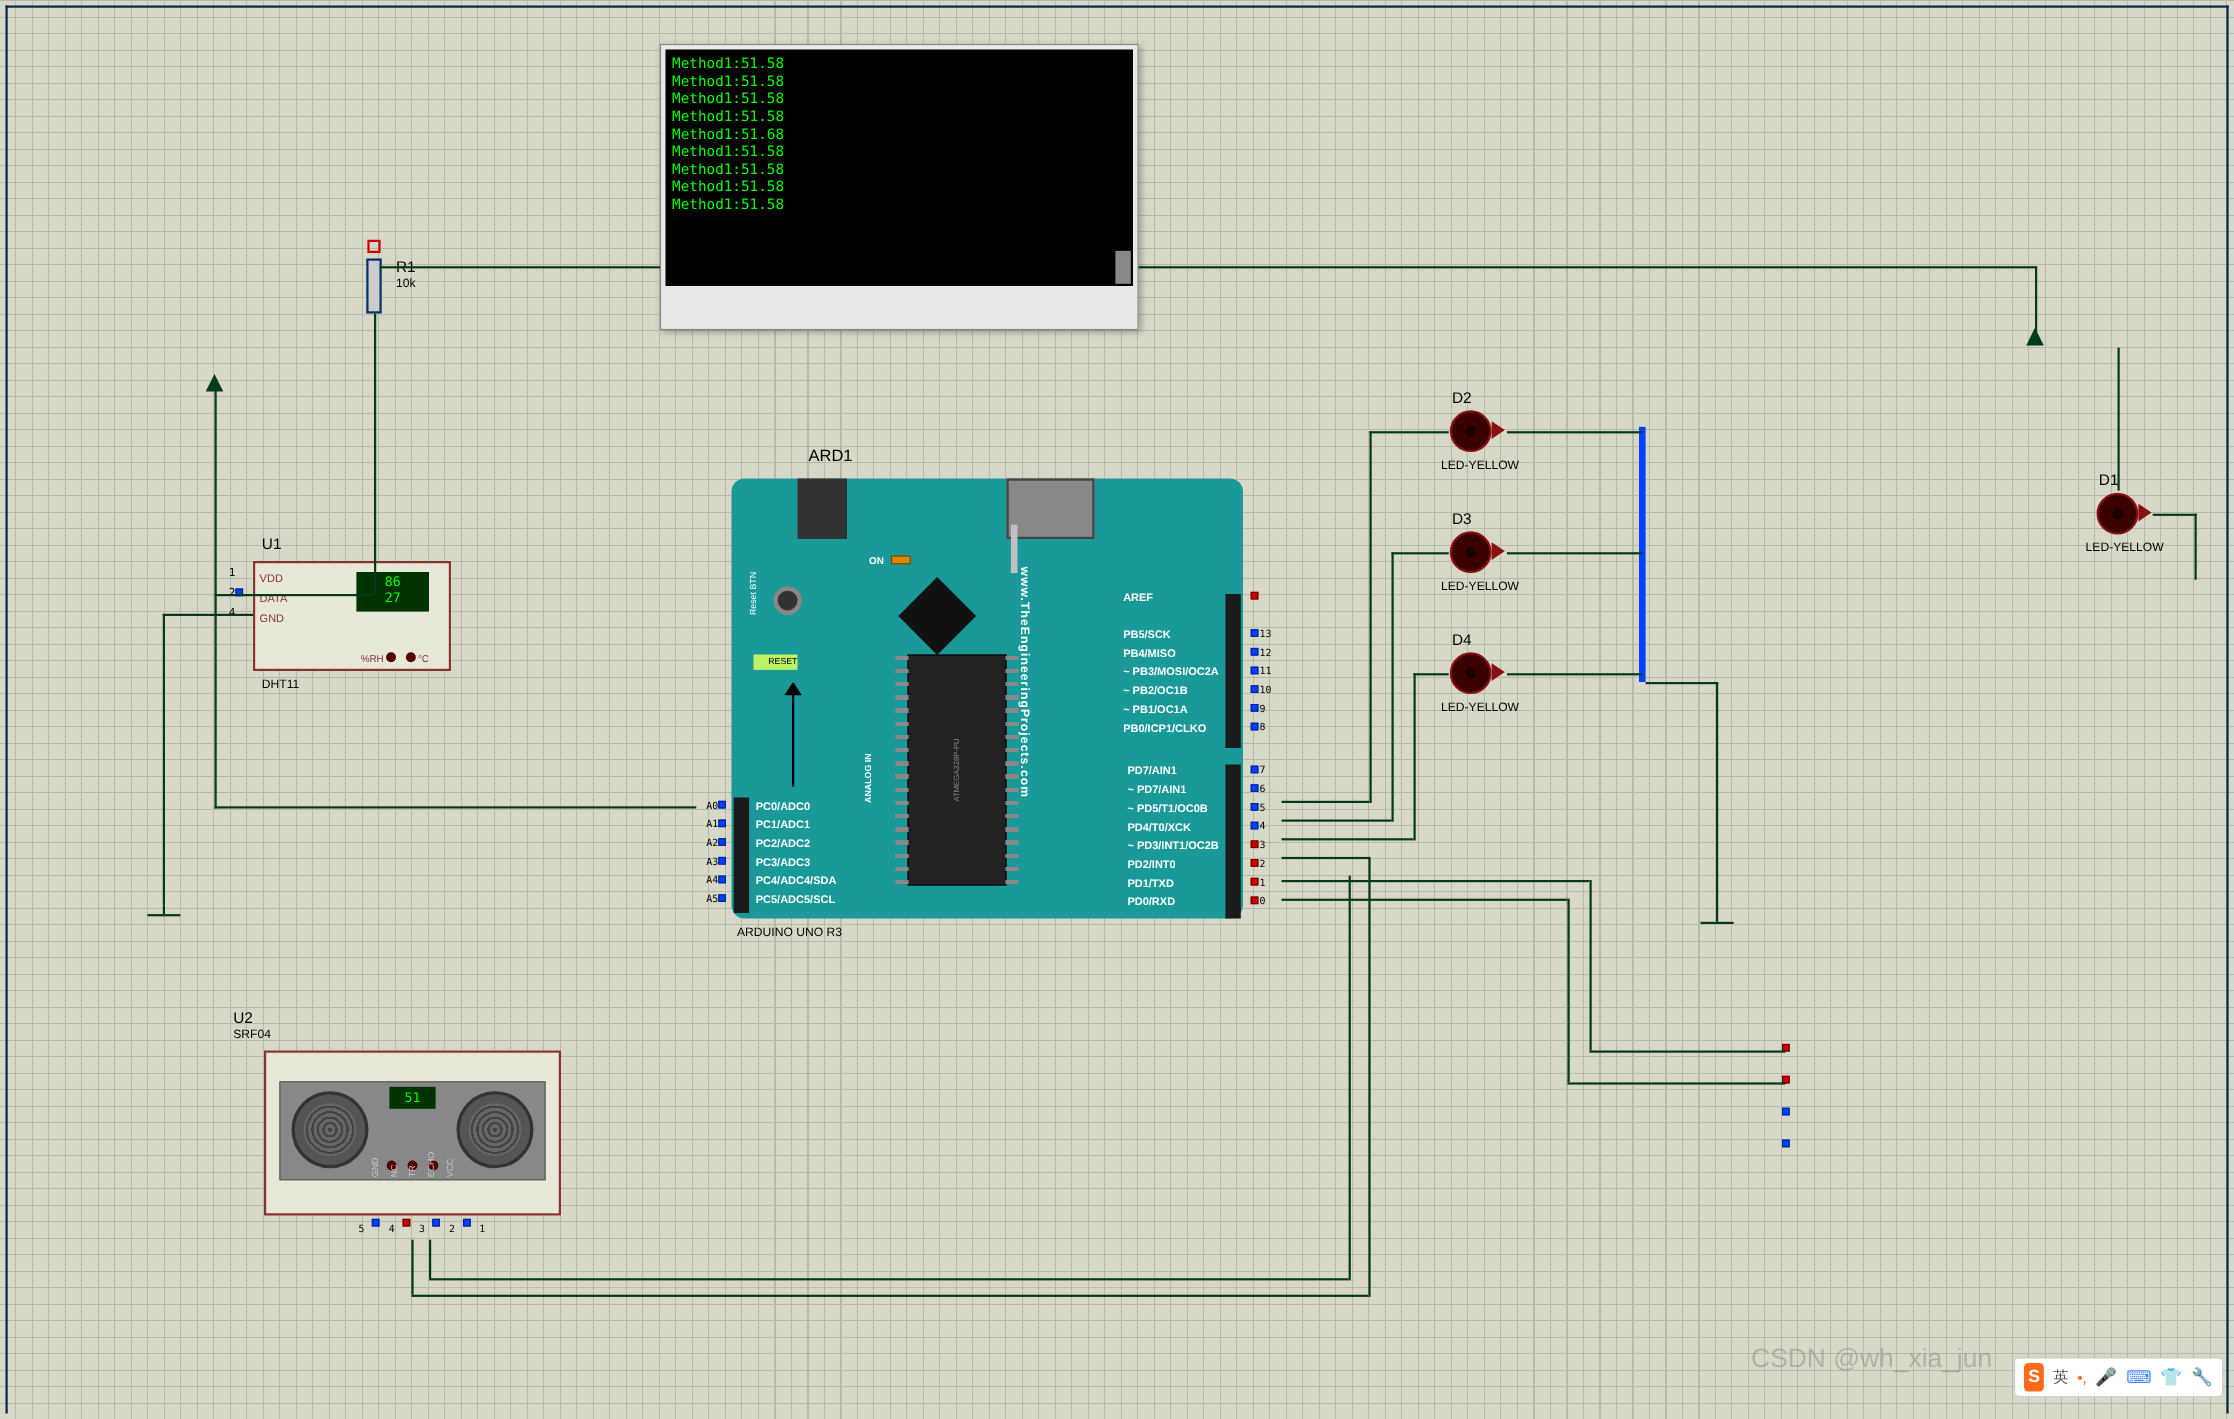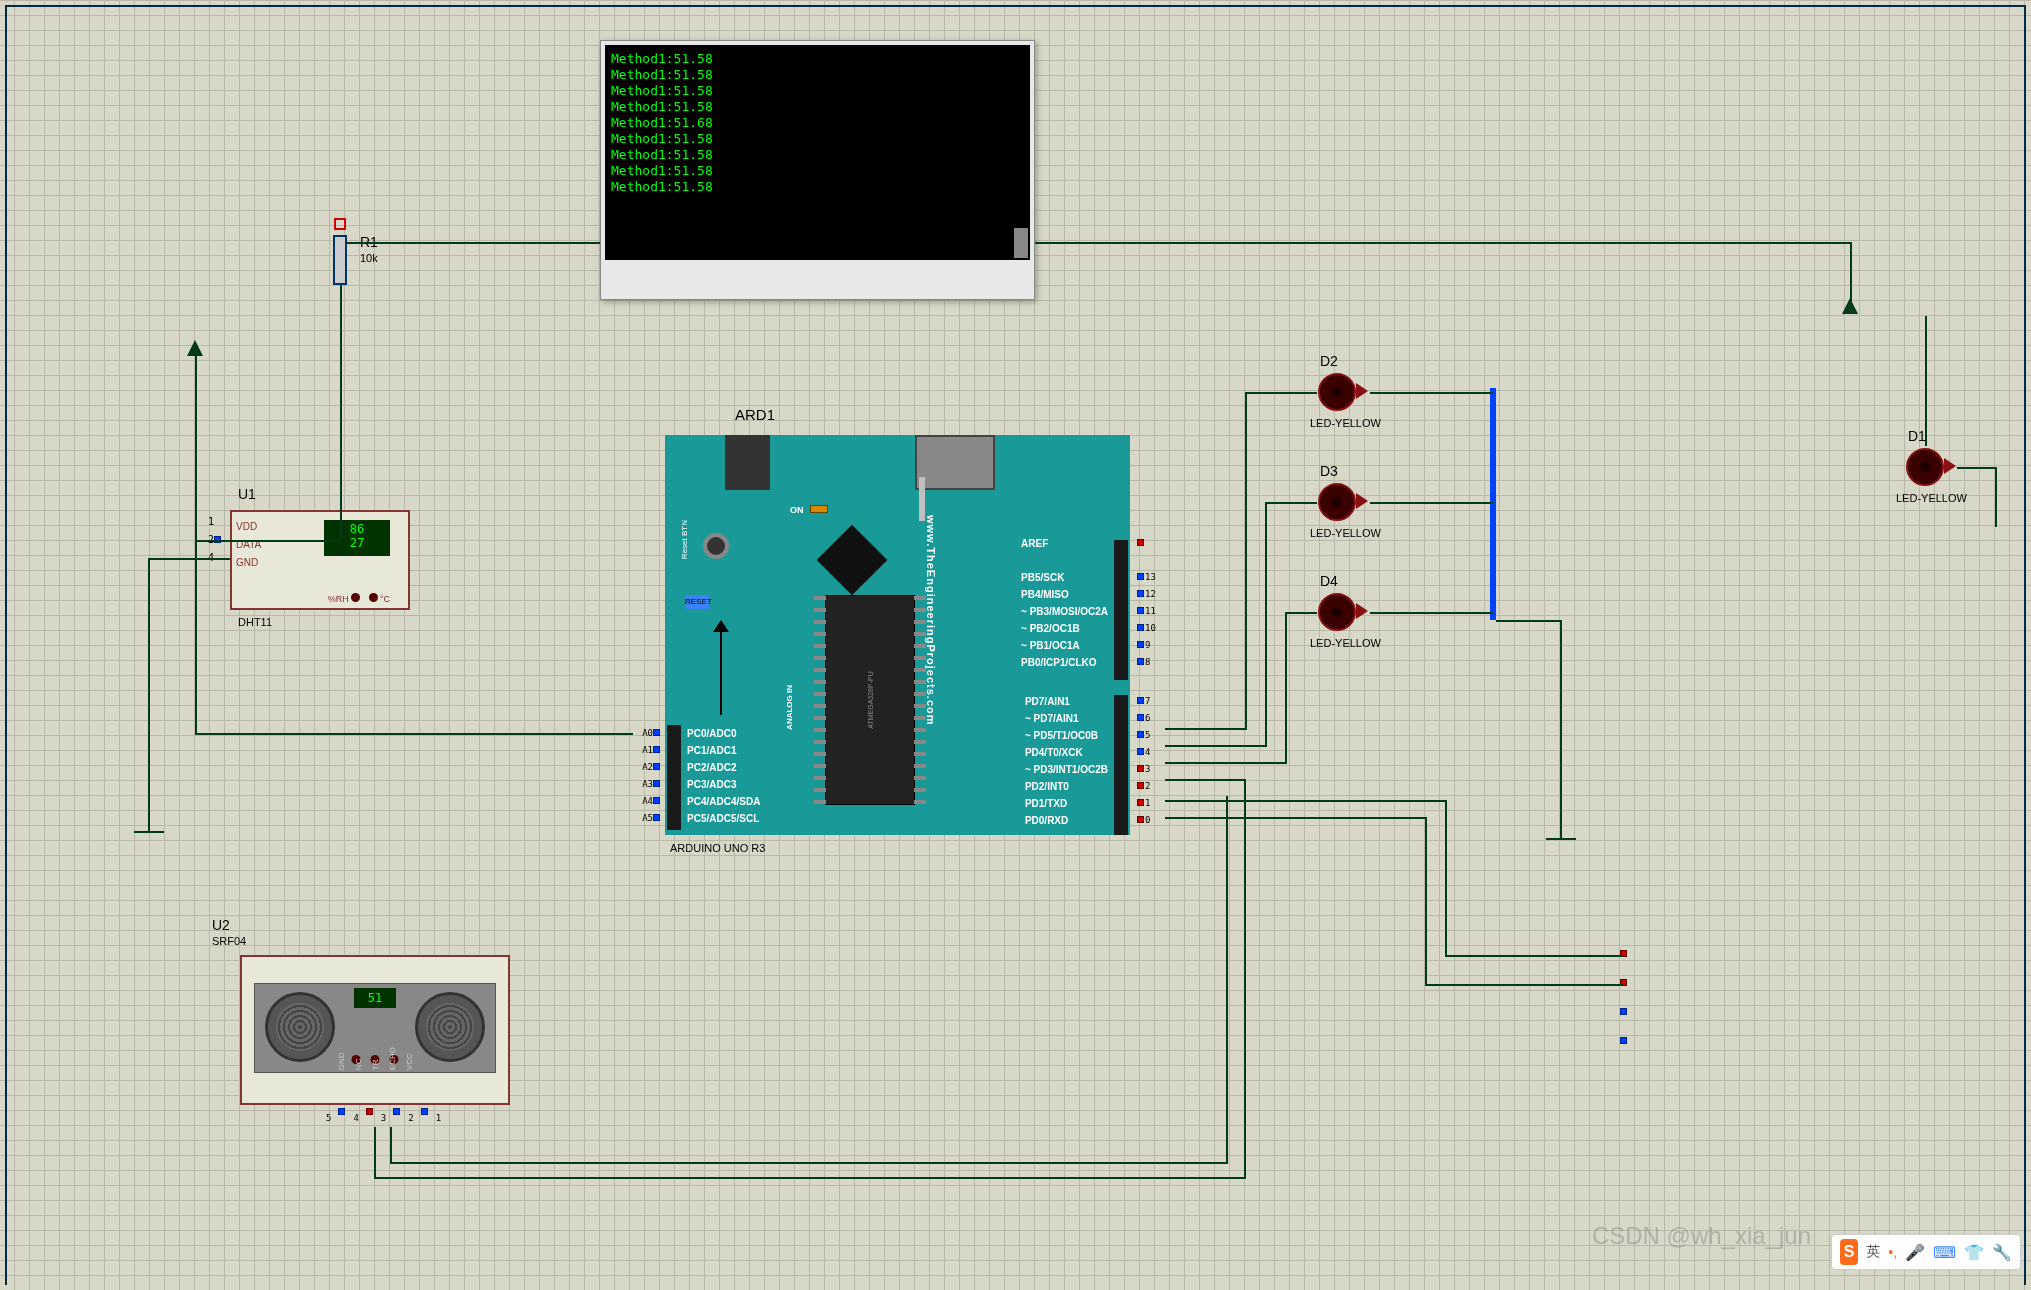--- a/index.html
+++ b/index.html
@@ -14,27 +14,27 @@
 .vterm-scroll{position:absolute;right:2px;bottom:2px;width:14px;height:30px;background:#888}
 .comp-label{position:absolute;font-size:14px;color:#000}
 .sub-label{font-size:11px;color:#000}
 .resistor{position:absolute;top:235px;left:333px}
 .res-sym{width:14px;height:50px;border:2px solid #003366;background:#ccc}
 .dht11{position:absolute;top:510px;left:230px;width:180px;height:100px;border:2px solid #883333;background:#e8e8d8}
 .dht-lcd{position:absolute;top:8px;right:18px;width:66px;height:36px;background:#003300;color:#00ff00;font-family:monospace;font-size:12px;text-align:center;padding:2px}
 .dht-pins{position:absolute;left:4px;top:6px;font-size:10px;line-height:18px;color:#883333}
 .dht-leds{position:absolute;bottom:4px;right:18px;font-size:9px;color:#883333}
 .dht-led{display:inline-block;width:9px;height:9px;background:#550000;border-radius:50%;margin:0 2px}
-.arduino{position:absolute;top:435px;left:665px;width:465px;height:400px;background:#1a9999;border-radius:0}
+.arduino{position:absolute;top:435px;left:665px;width:465px;height:400px;background:#1a9999;border-radius:12px}
 .ard-usb{position:absolute;top:0;left:250px;width:80px;height:55px;background:#888;border:2px solid #444}
 .ard-barrel{position:absolute;top:0;left:60px;width:45px;height:55px;background:#333}
 .ard-chip{position:absolute;top:160px;left:160px;width:90px;height:210px;background:#222;border:1px solid #000}
 .ard-chip::before,.ard-chip::after{content:"";position:absolute;top:0;bottom:0;width:12px;background:repeating-linear-gradient(0deg,#888 0,#888 4px,transparent 4px,transparent 12px)}
 .ard-chip::before{left:-12px}.ard-chip::after{right:-12px}
-.ard-reset{position:absolute;top:160px;left:20px;width:24px;height:14px;background:#3b82f6;color:#000;font-size:8px;text-align:right;line-height:14px}
+.ard-reset{position:absolute;top:160px;left:20px;width:40px;height:14px;background:#bef264;color:#000;font-size:8px;text-align:right;line-height:14px}
 .ard-btn{position:absolute;top:98px;left:38px;width:26px;height:26px;background:#333;border-radius:50%;border:4px solid #888}
 .ard-led{position:absolute;width:18px;height:8px;background:#d98800;border:1px solid #664400}
 .ard-diamond{position:absolute;top:100px;left:162px;width:50px;height:50px;background:#111;transform:rotate(45deg)}
 .ard-url{position:absolute;top:80px;left:260px;color:#fff;font-size:11px;font-weight:bold;writing-mode:vertical-lr;letter-spacing:1px}
 .pin-block{position:absolute;font-size:10px;color:#fff;font-weight:bold;line-height:17px}
 .pin-block-l{text-align:left}
 .pin-header{position:absolute;background:#1a1a1a;width:14px}
 .ext-pin{position:absolute;font-size:10px;color:#000;font-family:monospace}
 .led-comp{position:absolute}
 .led-circle{width:38px;height:38px;background:#3a0000;border:2px solid #881111;border-radius:50%;position:relative}

